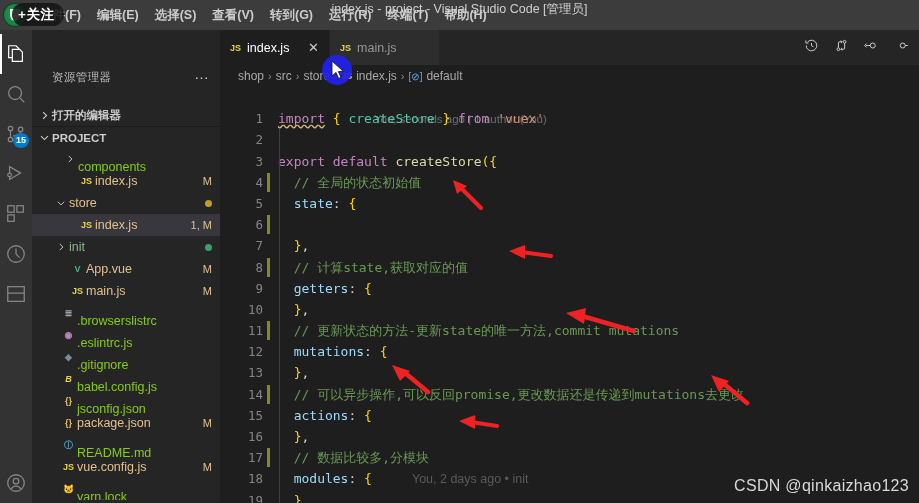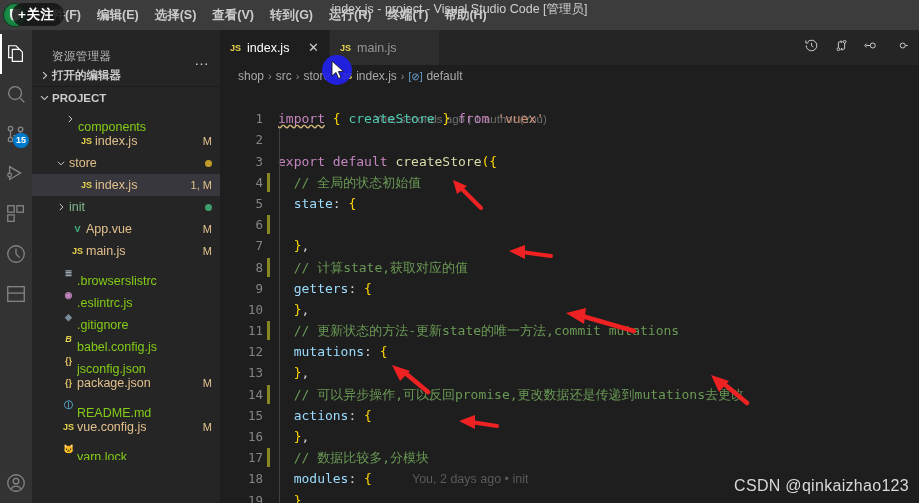--- a/index.html
+++ b/index.html
@@ -76,23 +76,24 @@
   }
   .act-spacer { flex: 1 1 auto; }
 
   
   .sidebar {
     width: 188px; flex: 0 0 188px; background: #252526;
     display: flex; flex-direction: column; overflow: hidden;
   }
   .sb-header {
     height: 34px; flex: 0 0 34px;
-    display: flex; align-items: flex-end; justify-content: space-between;
+    display: flex; align-items: flex-start; justify-content: space-between;
     padding: 0 10px 0 20px; color: #bbbbbb; font-size: 11.5px;
     letter-spacing: .4px;
+    margin-top: 40px;
   }
   .sb-dots { color: #cccccc; font-size: 15px; letter-spacing: 1px; line-height: 8px; }
   .sb-section {
     height: 22px; display: flex; align-items: center;
     font-size: 11.5px; font-weight: bold; color: #cccccc;
     padding-left: 4px; border-top: 1px solid #1b1b1c;
   }
   .twisty {
     width: 16px; height: 16px; display: inline-flex;
     align-items: center; justify-content: center; color: #cccccc; flex: 0 0 16px;

